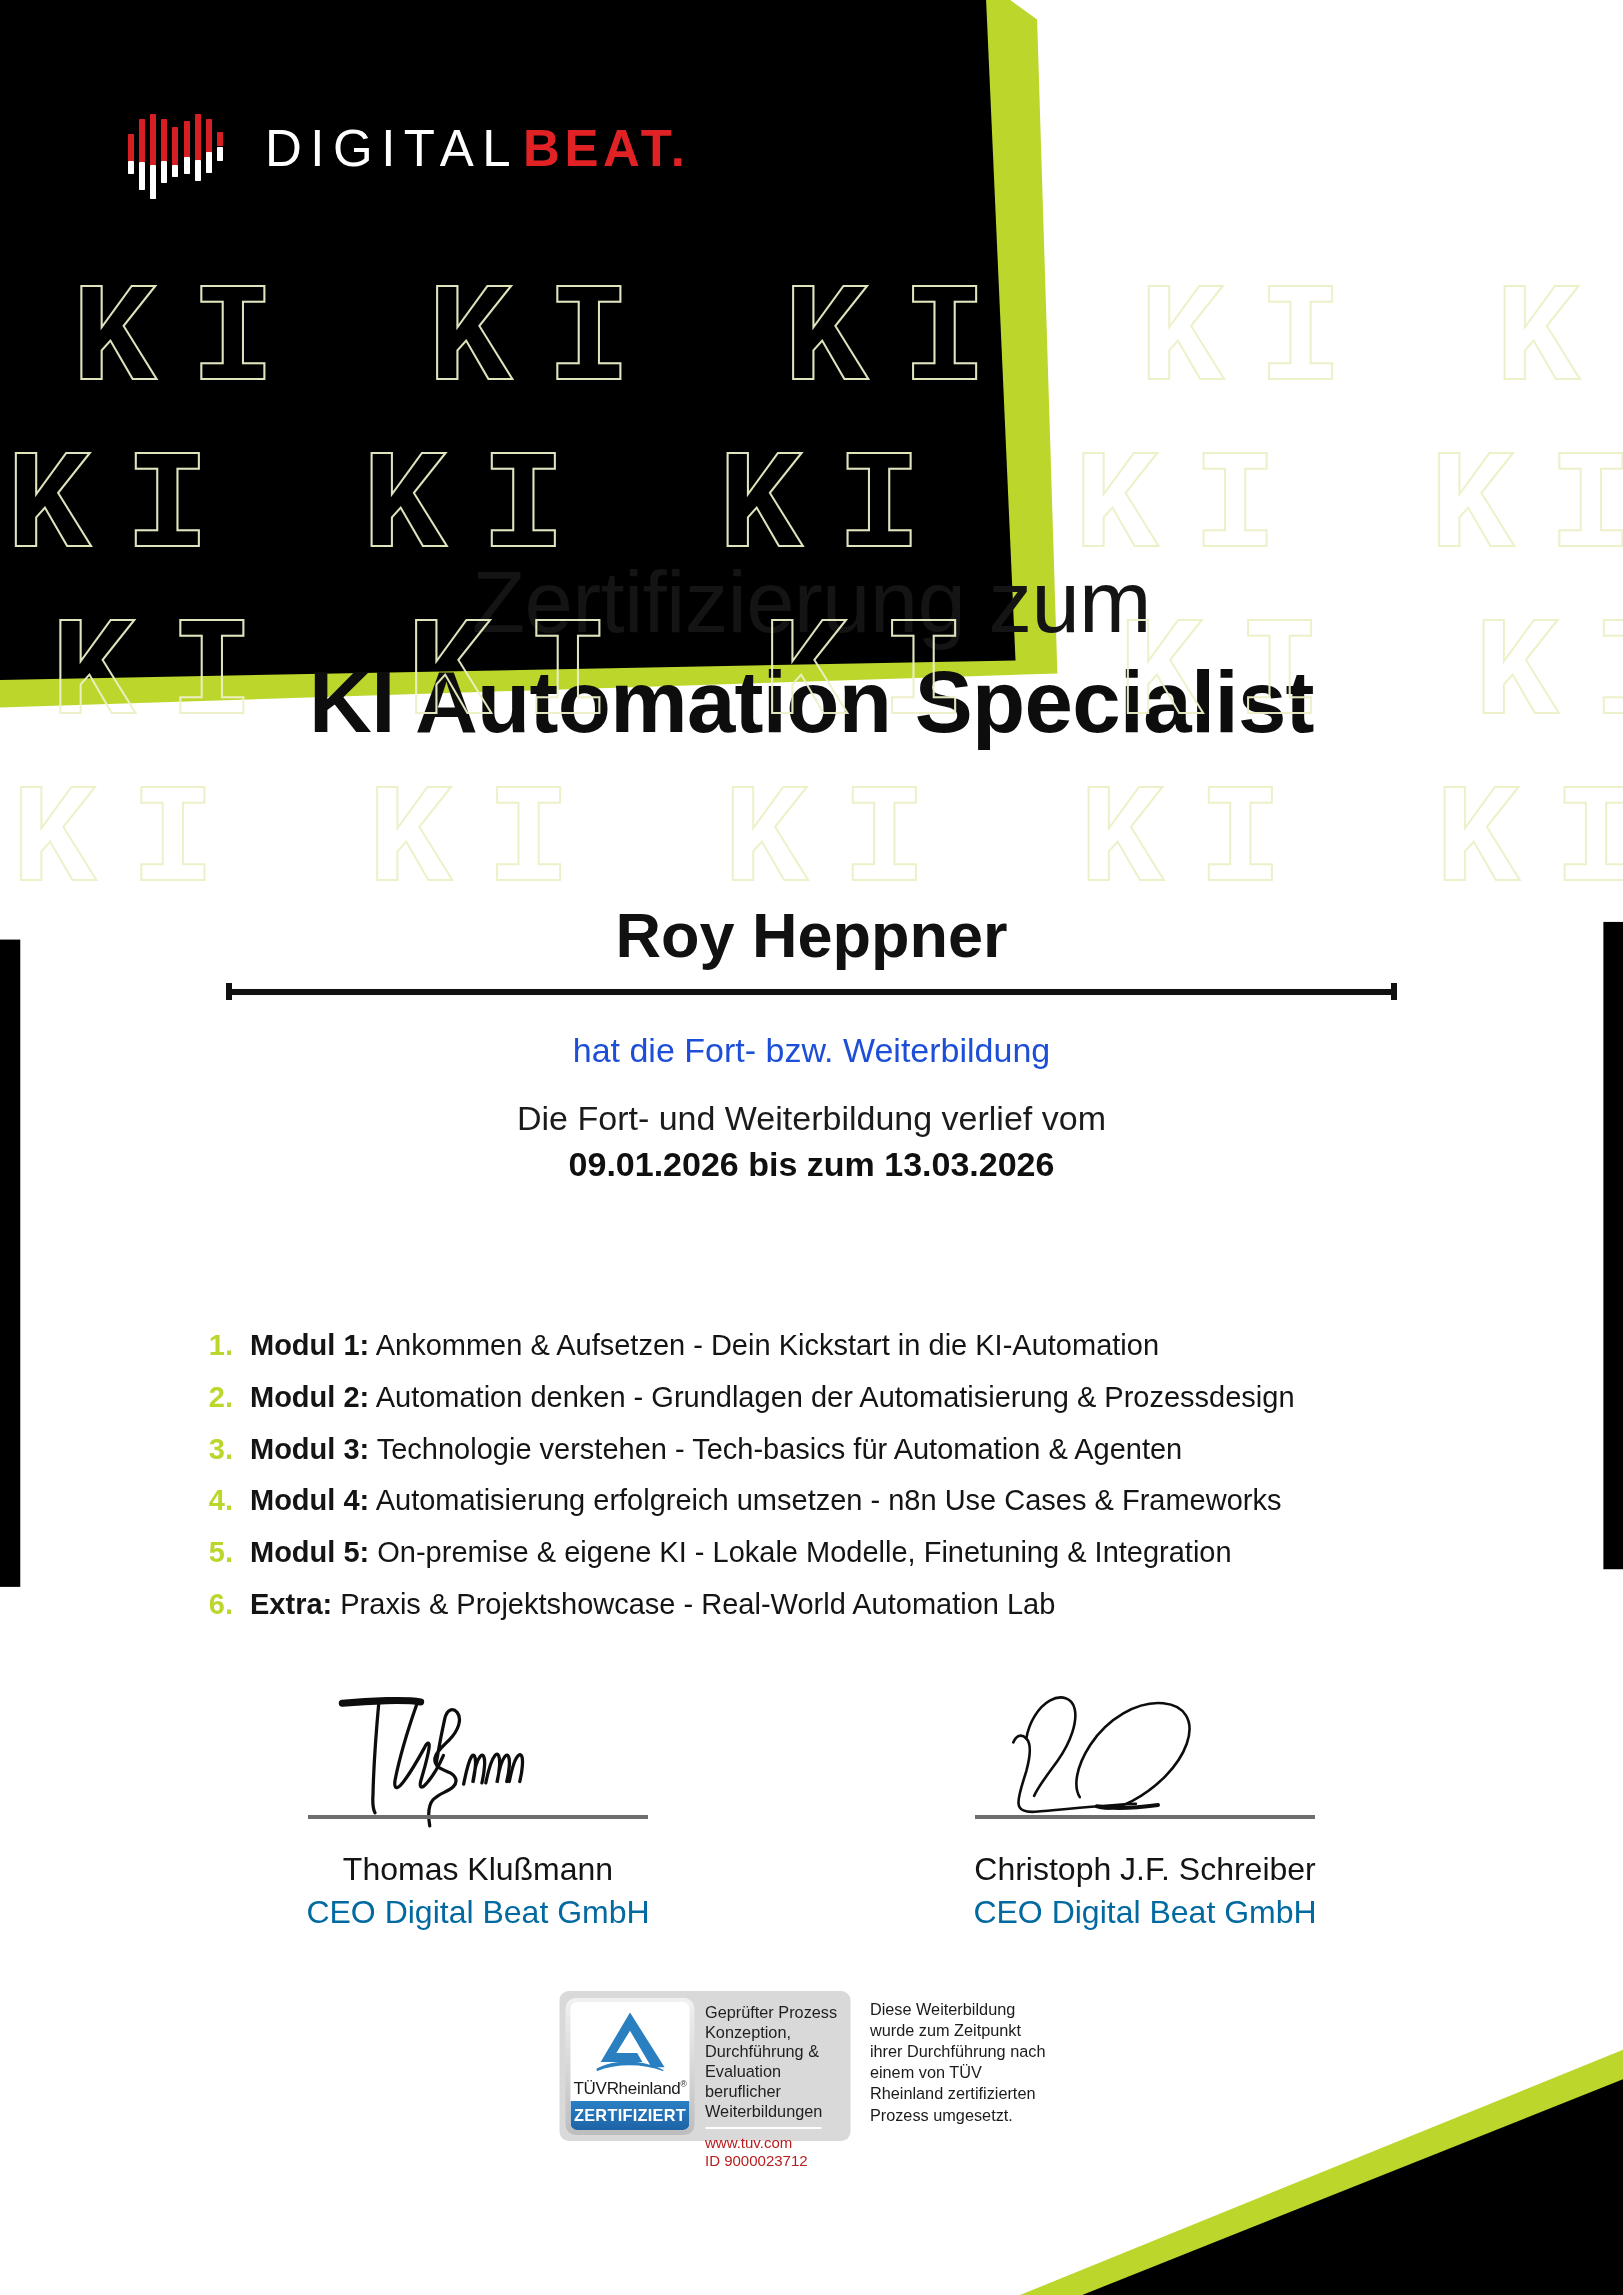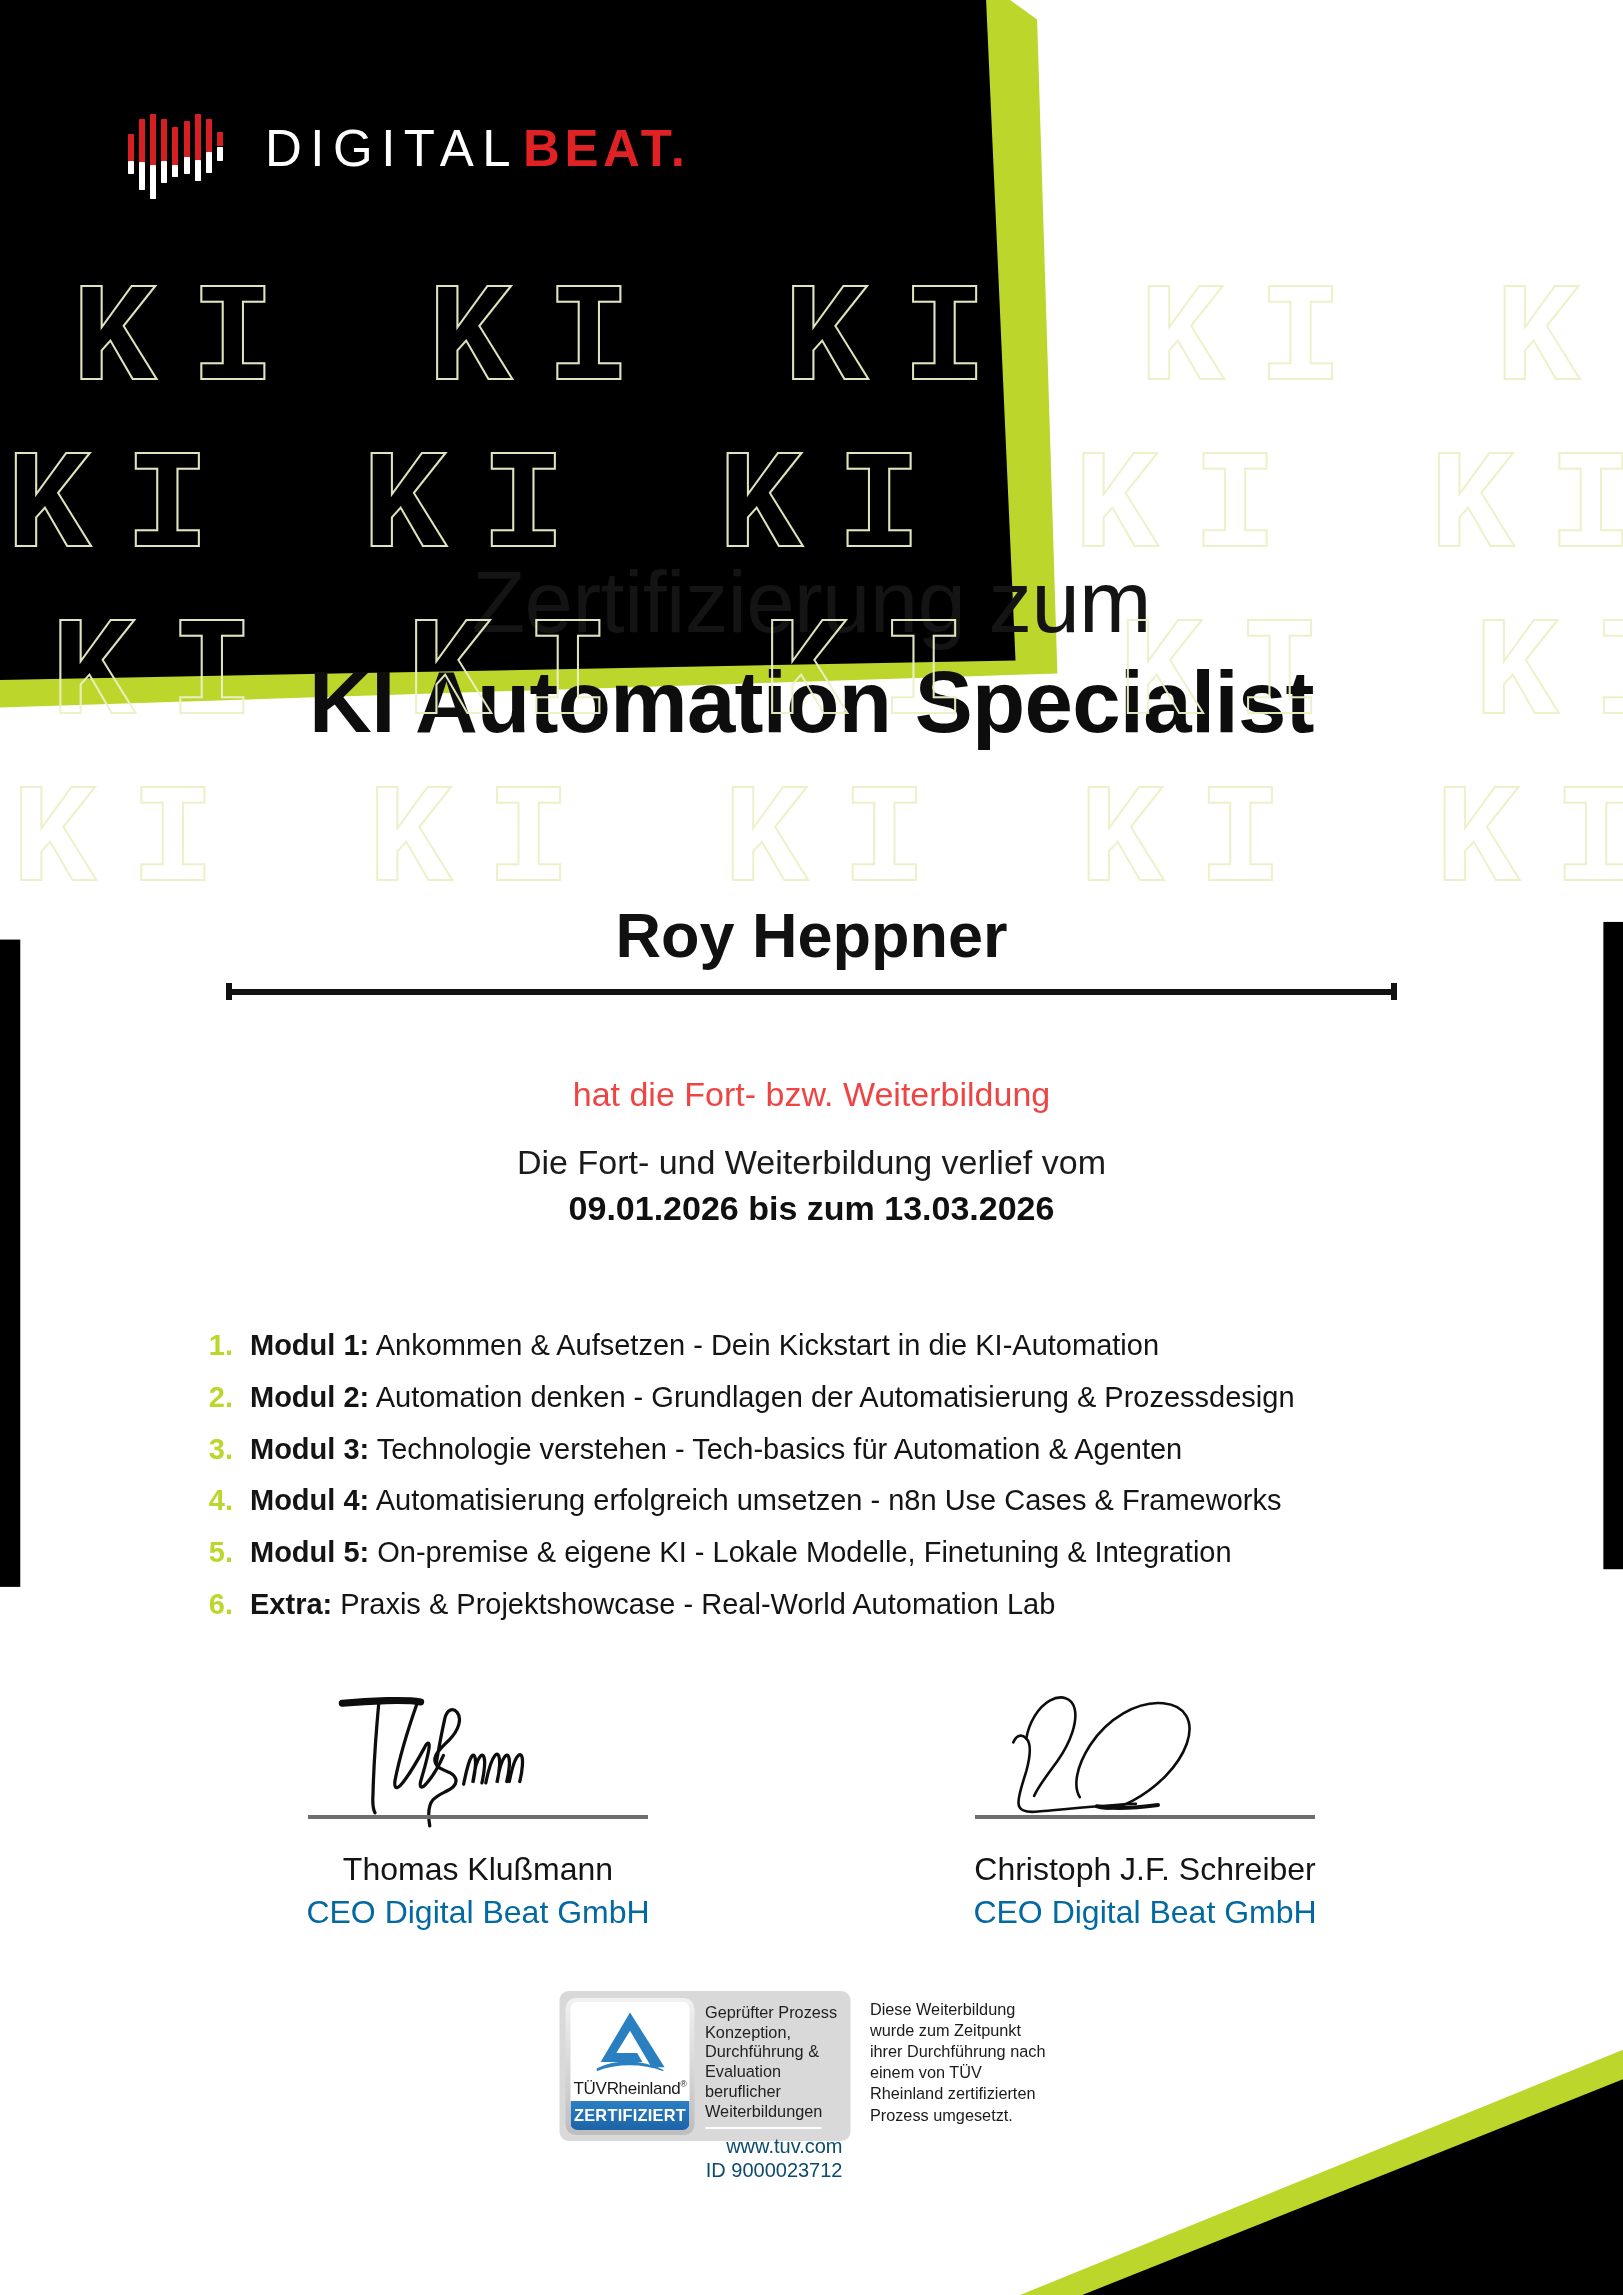--- a/index.html
+++ b/index.html
@@ -124,21 +124,21 @@
   .rule:before{left:0;}
   .rule:after{right:0;}
 
   .para{
     position:absolute;
     left:0;right:0;
     top:1027px;
     text-align:center;
   }
   .p-line{line-height:1.36;}
-  .p-gray{font-size:34px;color:#ef4444;font-weight:400;margin-top:44px;}
+  .p-gray{font-size:34px;color:#1d4ed8;font-weight:400;}
   .p-gray-b{font-size:34px;color:#6f6f6f;font-weight:700;}
   .p-gray-b .dot{color:#6f6f6f;font-weight:400;}
   .p-dark{font-size:34px;color:#1b1b1b;font-weight:400;}
   .p-dark-b{font-size:34px;color:#101010;font-weight:700;}
   .gap{height:22px;}
 
   
   .modules{
     position:absolute;
     left:203px;
@@ -269,24 +269,23 @@
   .tuv-desc .d1{
     font-size:16.3px;
     line-height:1.22;
     color:#1f1f1f;
   }
   .tuv-sep{
     height:2px;background:#ffffff;
     margin:5.2px 0 5.2px 0;width:116px;
   }
   .tuv-desc .d2{
-    font-size:20px;
+    font-size:15px;
     line-height:1.2;
-    color:#0c4a6e;
-    text-align:right;
+    color:#b91c1c;
   }
   .tuv-note{
     padding:7.8px 0 0 19.6px;
     width:196px;
     box-sizing:border-box;
     font-size:16.3px;
     line-height:1.3;
     color:#1b1b1b;
   }
 </style>

